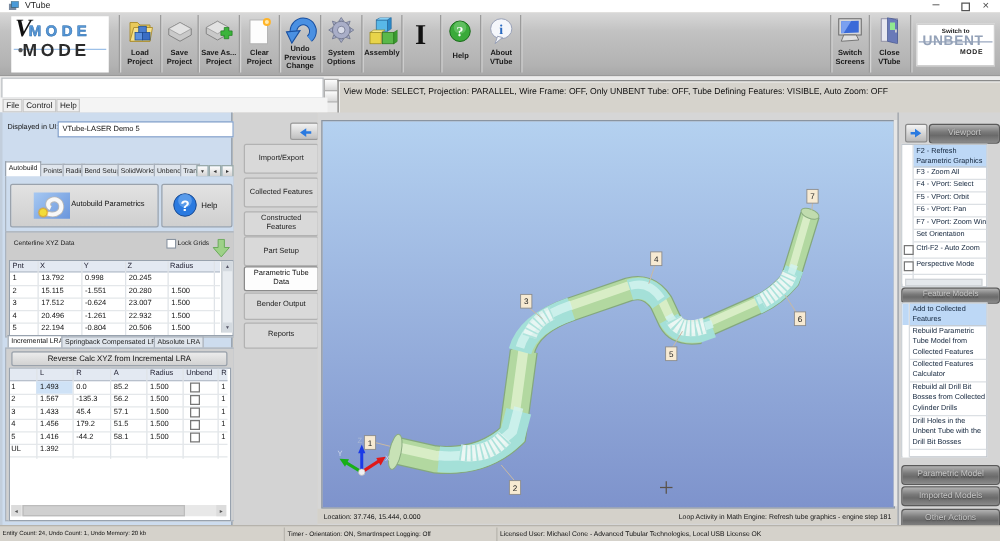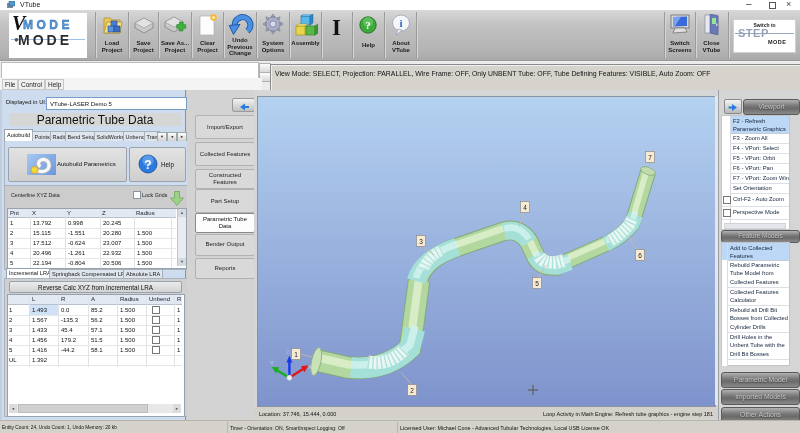--- a/index.html
+++ b/index.html
@@ -134,21 +134,21 @@
   <rect x="2" y="1" width="13" height="18" fill="#e8e8f0" stroke="#8a8aa0" stroke-width="0.7"></rect>
   <path d="M7 0 L15 2 L15 21 L7 19 Z" fill="#6a7ab8" stroke="#4a5a90" stroke-width="0.6"></path>
   <rect x="9" y="4" width="4" height="6" fill="#90e890"></rect>
   <rect x="13" y="9.5" width="1.5" height="2.5" fill="#d0d0d0"></rect>
 </svg>
 <div class="abs tb-btn-label" style="left:696px;top:40px;width:31px;">Close<br>VTube</div>
 
 <div class="abs" style="left:733px;top:19px;width:61px;height:32px;background:#fff;border:1px solid #d0d0d0;">
   <div class="abs" style="left:0;top:2px;width:61px;text-align:center;font-size:5px;font-weight:bold;color:#222;">Switch to</div>
   <div class="abs" style="left:1px;top:13px;width:59px;height:1px;background:#9aa8c0;"></div>
-  <div class="abs" style="left:4px;top:7px;width:57px;font-size:11px;font-weight:bold;color:#94a2b8;letter-spacing:0.5px;">STEP</div>
+  <div class="abs" style="left:4px;top:7px;width:57px;font-size:11px;font-weight:bold;color:#94a2b8;letter-spacing:0.5px;">UNBENT</div>
   <div class="abs" style="left:34px;top:19px;font-size:5.5px;font-weight:bold;color:#222;letter-spacing:0.5px;">MODE</div>
 </div>
 
 <div class="abs" style="left:0;top:61px;width:800px;height:29px;background:#ececec;"></div>
 <div class="abs" style="left:1px;top:62px;width:256px;height:15px;background:#fff;border:1px solid #b8bcc0;"></div>
 <div class="abs" style="left:259px;top:63px;width:10px;height:8px;background:linear-gradient(#fdfdfd,#d8d8d8);border:1px solid #b0b0b0;"></div>
 <div class="abs" style="left:259px;top:72px;width:10px;height:8px;background:linear-gradient(#fdfdfd,#d8d8d8);border:1px solid #b0b0b0;"></div>
 
 <div class="abs" style="left:0;top:78px;width:262px;height:12px;background:#f4f4f4;">
   <div class="abs" style="left:2px;top:1px;padding:1px 2px;font-size:6.5px;color:#222;border:1px solid #c8c8c8;background:#f0f0f0;">File</div>
@@ -161,23 +161,20 @@
   <div class="abs" style="left:4px;top:5px;font-size:6.9px;color:#111;white-space:nowrap;">View Mode: SELECT, Projection: PARALLEL, Wire Frame: OFF, Only UNBENT Tube: OFF, Tube Defining Features: VISIBLE, Auto Zoom: OFF</div>
 </div>
 
 <div class="abs" style="left:0;top:90px;width:186px;height:331px;background:#cddcee;border-right:1px solid #8a94a0;border-left:2px solid #c2cedc;box-sizing:border-box;">
 
   <div class="abs" style="left:4px;top:9px;font-size:5.8px;color:#111;white-space:nowrap;">Displayed in UI:</div>
   <div class="abs" style="left:44px;top:7px;width:139px;height:11px;background:#fff;border:1px solid #7a9ac8;">
     <div class="abs" style="left:3px;top:2.5px;font-size:6px;color:#111;white-space:nowrap;">VTube-LASER Demo 5</div>
   </div>
 
-  <div class="abs" style="left:7px;top:23px;width:172px;height:13px;background:#d6d6d6;">
-    <div style="text-align:center;font-size:12px;color:#111;margin-top:0px;">Parametric Tube Data</div>
-  </div>
 
   <div class="abs" style="left:2px;top:39px;width:182px;height:12px;border-bottom:1px solid #98a2ae;">
     <div class="abs" style="left:0;top:0;height:11px;padding:1.5px 2px 0;background:#fff;border:1px solid #98a2ae;border-bottom:none;font-size:5.5px;color:#111;white-space:nowrap;">Autobuild</div>
     <div class="abs" style="left:28px;top:2px;height:9px;padding:1.5px 1.5px 0;background:#dfe5ec;border:1px solid #a8b0ba;border-bottom:none;font-size:5.5px;color:#222;white-space:nowrap;">Points</div>
     <div class="abs" style="left:46px;top:2px;height:9px;padding:1.5px 1.5px 0;background:#dfe5ec;border:1px solid #a8b0ba;border-bottom:none;font-size:5.5px;color:#222;white-space:nowrap;">Radii</div>
     <div class="abs" style="left:61px;top:2px;height:9px;padding:1.5px 1.5px 0;background:#dfe5ec;border:1px solid #a8b0ba;border-bottom:none;font-size:5.5px;color:#222;white-space:nowrap;">Bend Setup</div>
     <div class="abs" style="left:90px;top:2px;height:9px;padding:1.5px 1.5px 0;background:#dfe5ec;border:1px solid #a8b0ba;border-bottom:none;font-size:5.5px;color:#222;white-space:nowrap;">SolidWorks</div>
     <div class="abs" style="left:119px;top:2px;height:9px;padding:1.5px 1.5px 0;background:#dfe5ec;border:1px solid #a8b0ba;border-bottom:none;font-size:5.5px;color:#222;white-space:nowrap;">Unbend</div>
     <div class="abs" style="left:140px;top:2px;height:9px;padding:1.5px 1.5px 0;background:#dfe5ec;border:1px solid #a8b0ba;border-bottom:none;font-size:5.5px;color:#222;white-space:nowrap;">Tran</div>
     <div class="abs" style="left:153px;top:3px;width:8px;height:8px;background:linear-gradient(#fefefe,#d2d2d2);border:1px solid #9aa;font-size:4px;text-align:center;color:#333;line-height:8px;">▼</div>

